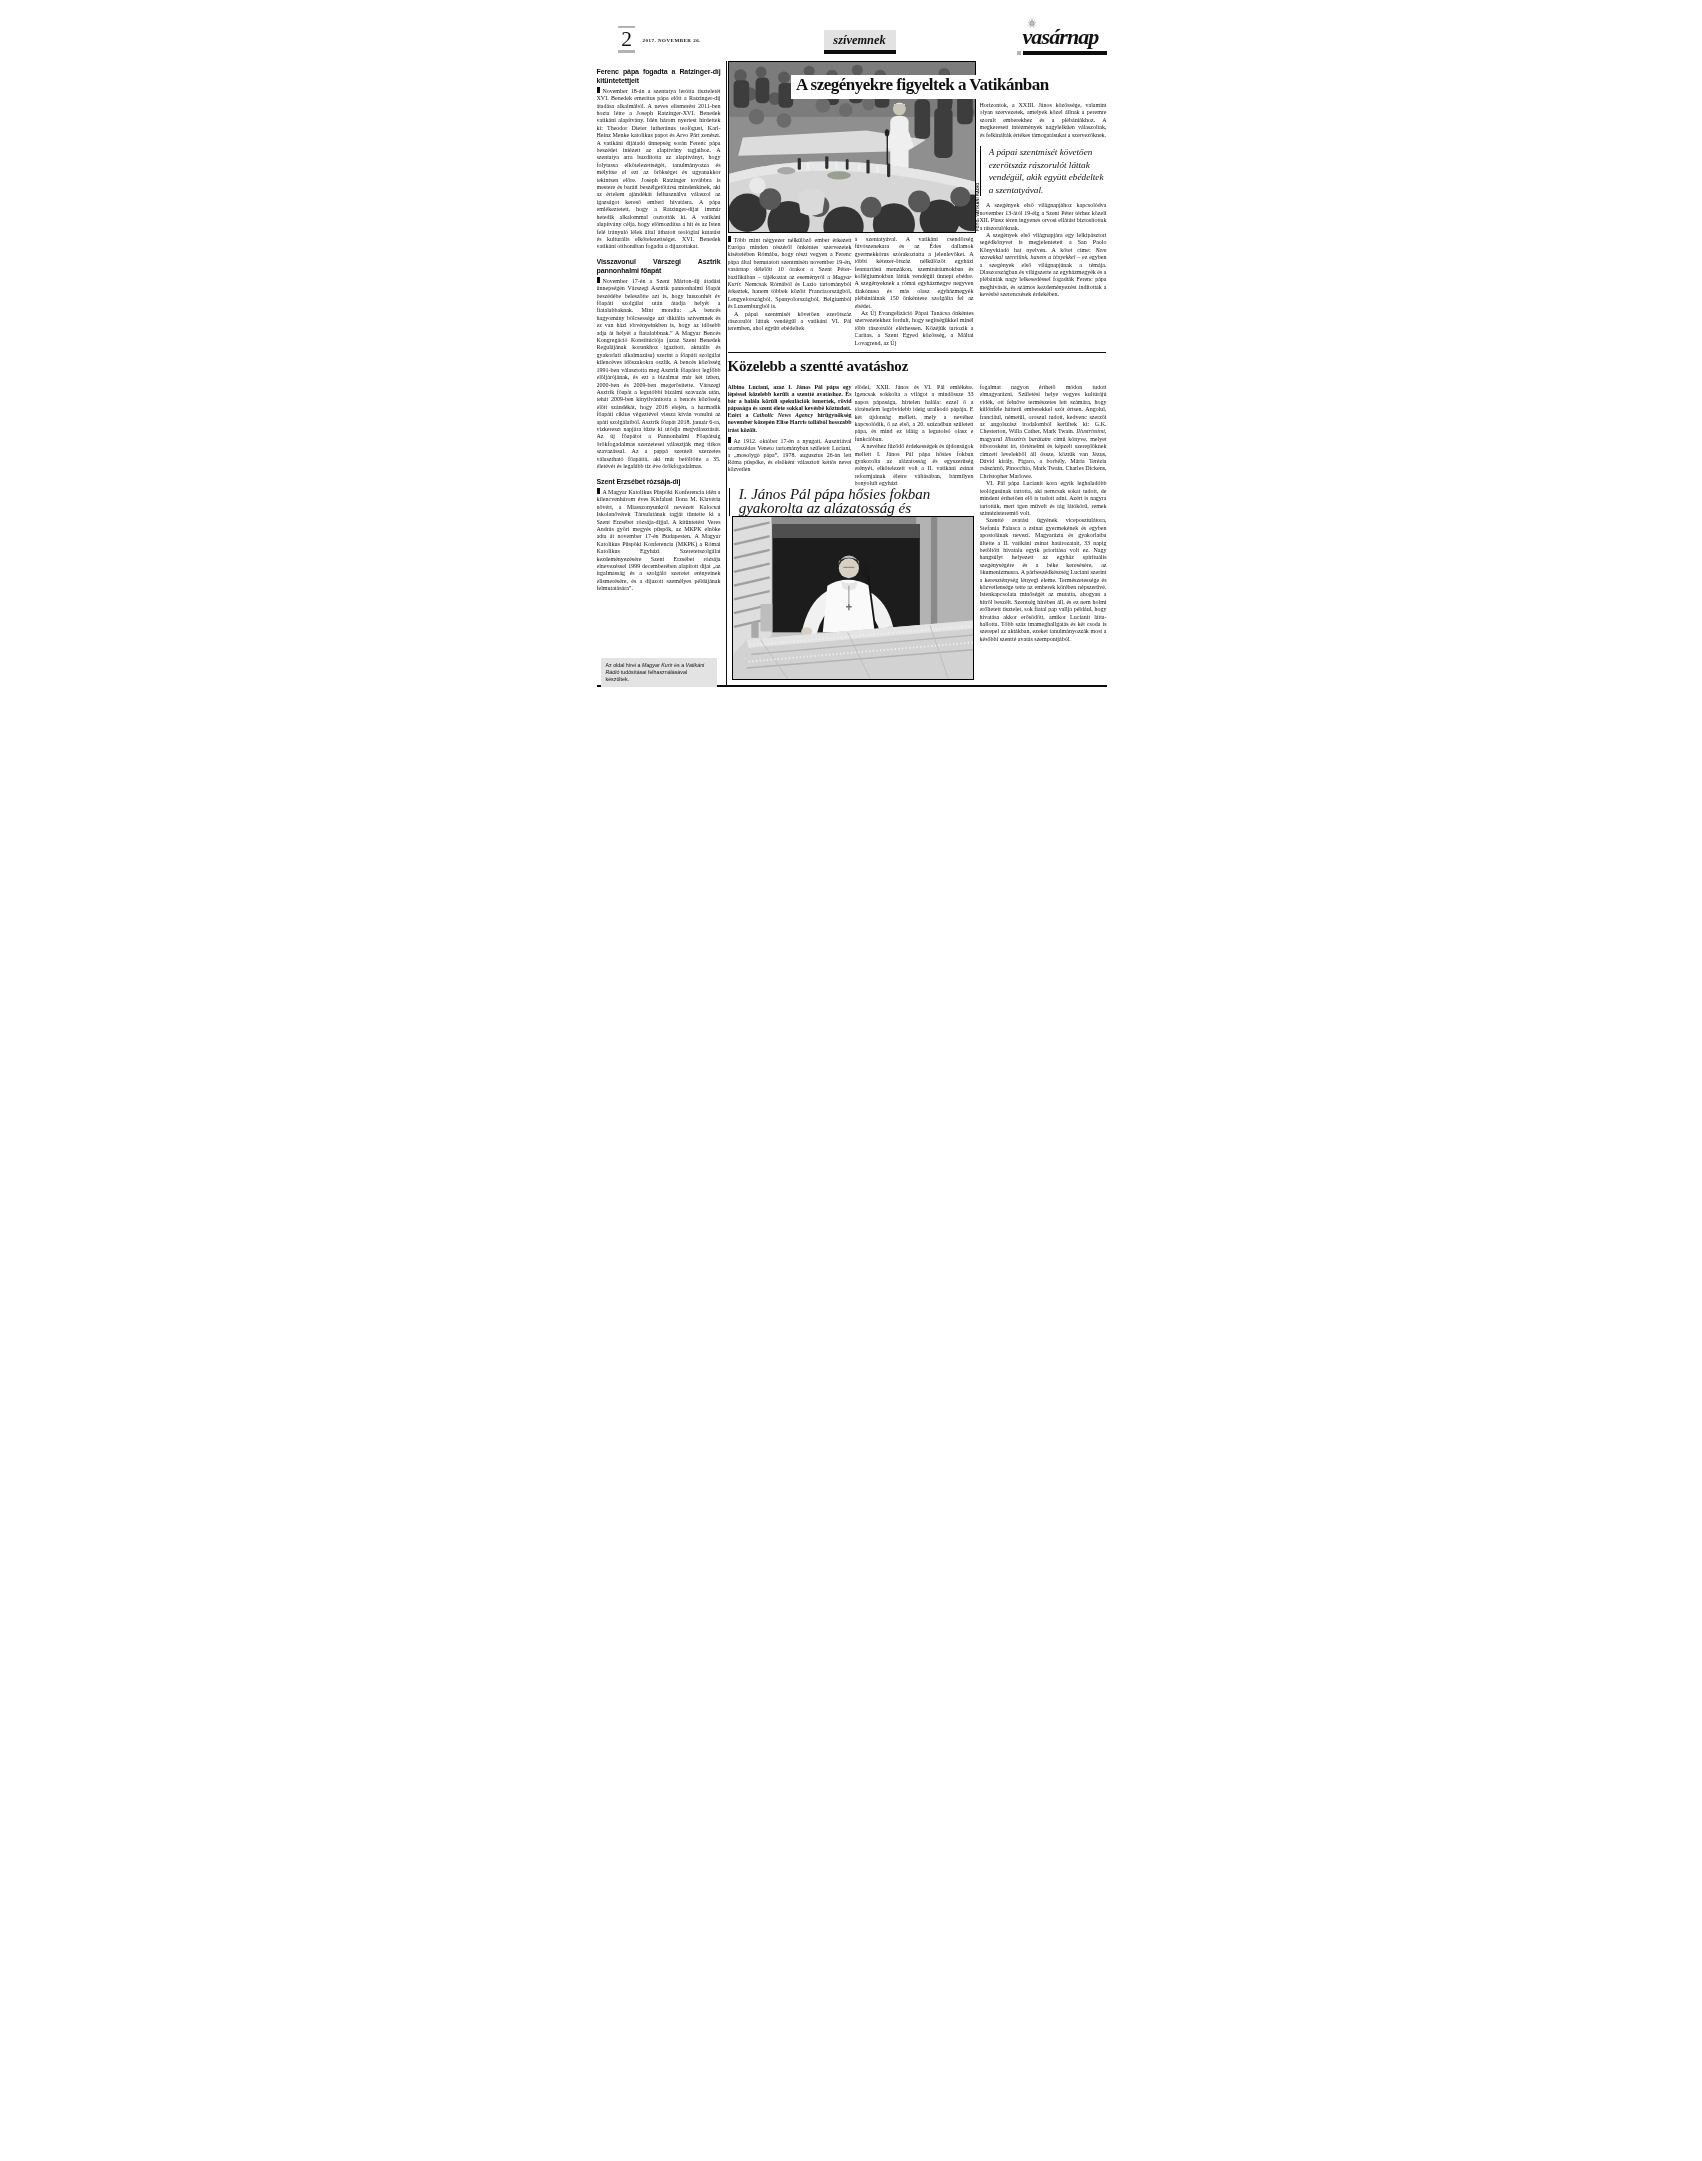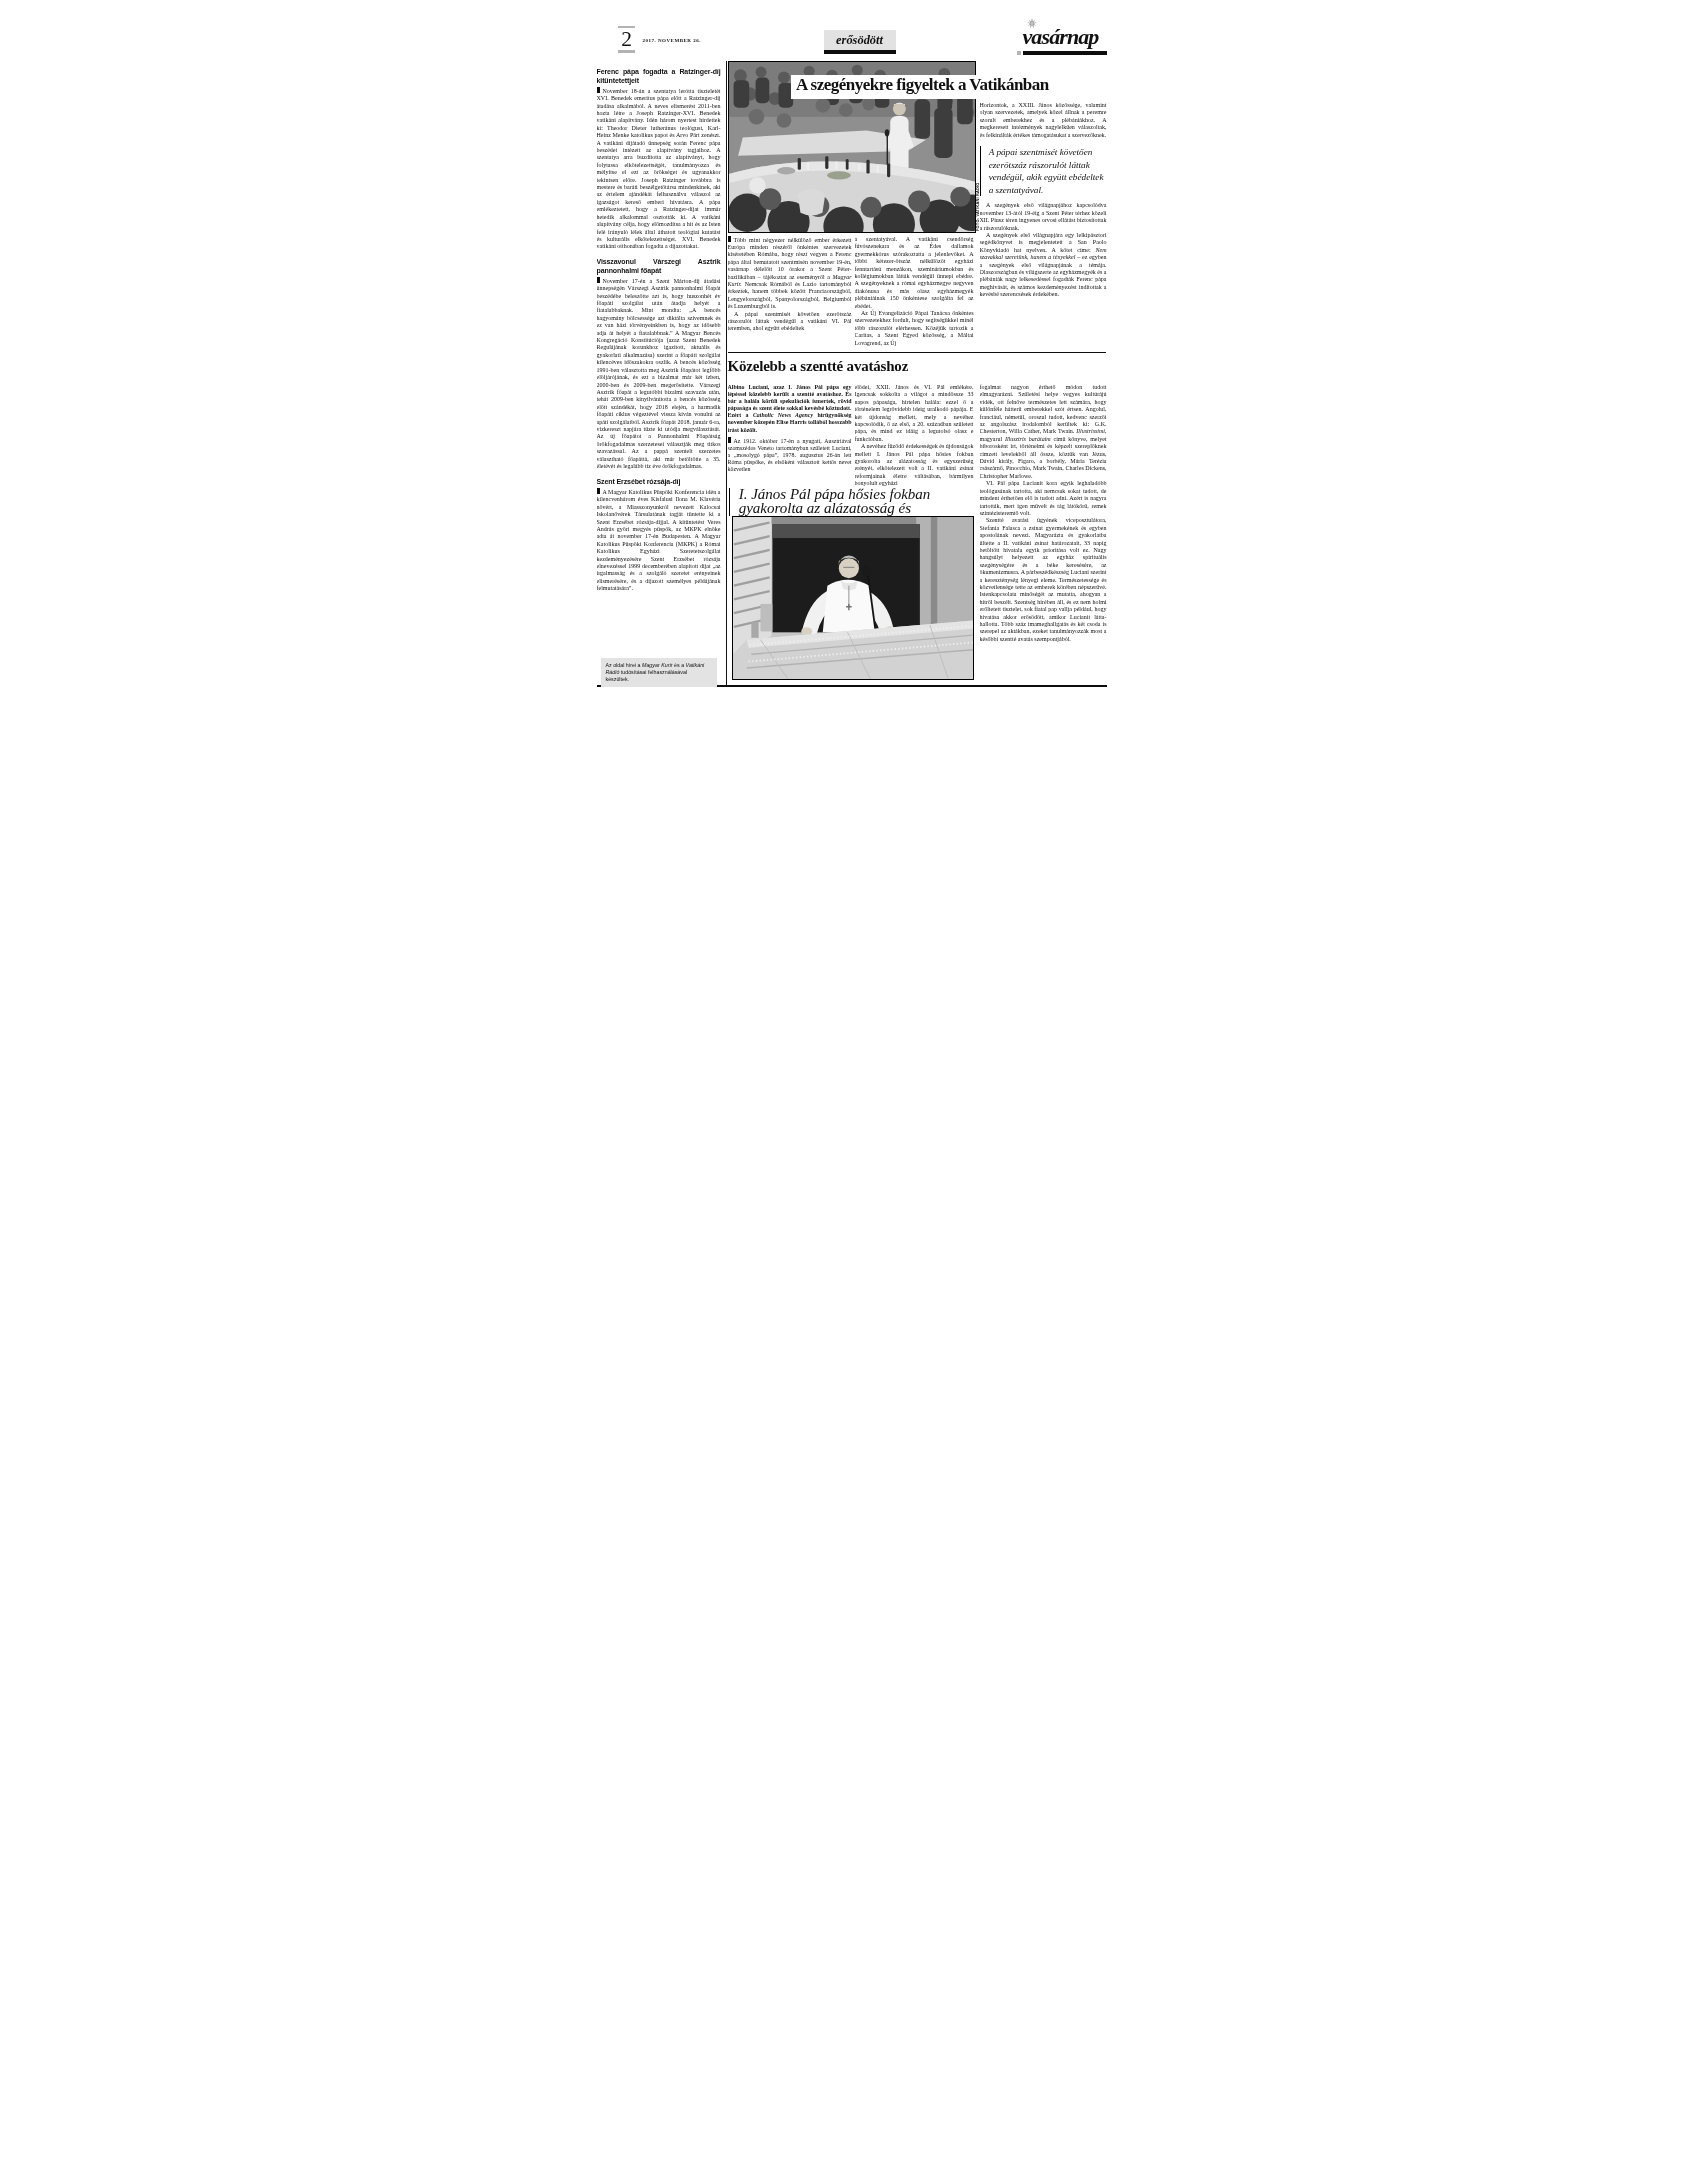--- a/index.html
+++ b/index.html
@@ -83,21 +83,21 @@
 <div class="page">
 
   <div class="hdr-num">
     <div class="bar"></div>
     <div class="num">2</div>
     <div class="bar"></div>
   </div>
   <div class="hdr-date">2017. NOVEMBER 26.</div>
 
   <div class="kitek-box">
-    <span>erősödött</span>
+    <span>szívemnek</span>
   </div>
   <div class="kitek-bar"></div>
 
   <div class="brand">
     <span class="word">vasárnap</span>
   </div>
   <svg class="brand-flame" viewBox="0 0 22 26">
     <path d="M11 0 L13 8 L18 3 L14.5 10 L22 9 L15 13 L21 17 L14 15 L15.5 23 L11 16 L6.5 23 L8 15 L1 17 L7 13 L0 9 L7.5 10 L4 3 L9 8 Z" fill="#9d9d9d"></path>
     <circle cx="11" cy="12" r="3" fill="#c9c9c9"></circle>
   </svg>

